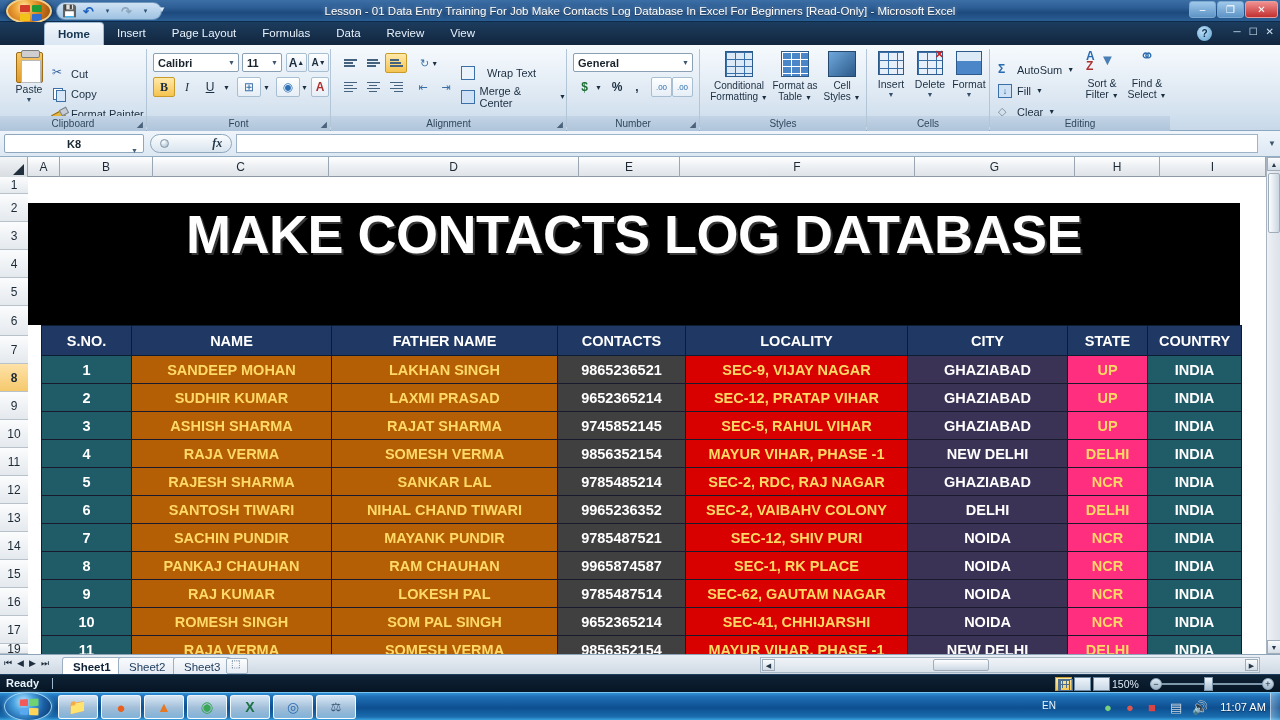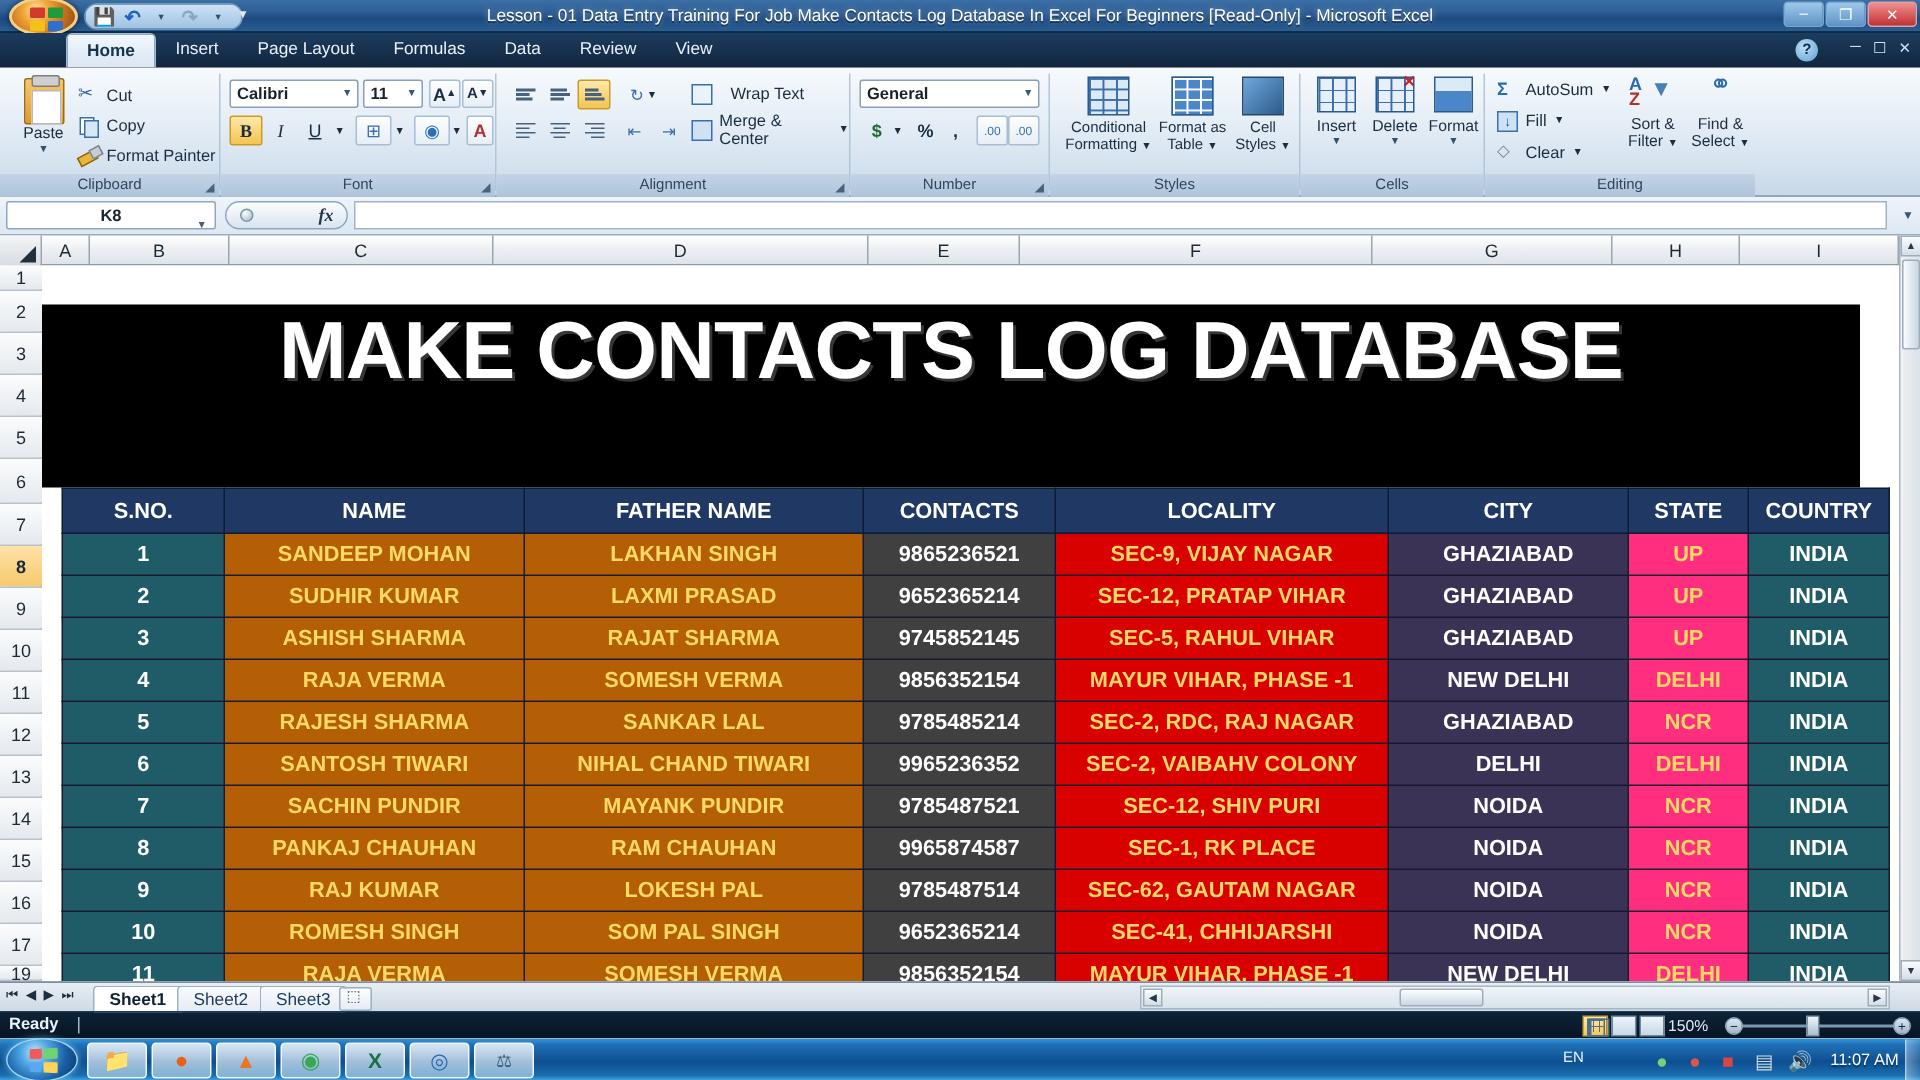--- a/index.html
+++ b/index.html
@@ -117,21 +117,21 @@
     content:''; position:absolute; left:4px; top:-3px; width:17px; height:6px;
     background:#cfcfcf; border:1px solid #7e7e7e; border-radius:2px;
   }
   .clipboard-glyph:after {
     content:''; position:absolute; left:4px; top:7px; width:18px; height:21px;
     background:#fff; border:1px solid #b9b9b9;
   }
   .arrow-dn { font-size:7px; color:#35506a; margin-top:1px; }
   .cb-item {
     position:absolute; left: 52px; height: 17px; display:flex; align-items:center; gap:5px;
-    font-size: 11px; color:#1b2e40; cursor:default;
+    font-size: 11px; color:#1b2e40; cursor:default;margin-top:10px;
   }
   .mini-ico { width:14px; height:14px; display:inline-block; position:relative; }
   .ico-cut:before{ content:'\2702'; position:absolute; left:0; top:-2px; font-size:12px; color:#2f5f9e;}
   .ico-copy:before{ content:''; position:absolute; left:1px; top:1px; width:8px; height:10px;
     background:#fff; border:1px solid #3b6fa8; }
   .ico-copy:after{ content:''; position:absolute; left:4px; top:3px; width:8px; height:10px;
     background:#d7e7f7; border:1px solid #3b6fa8;}
   .ico-brush:before{ content:''; position:absolute; left:0; top:5px; width:11px; height:5px;
     background:#e8b63a; border:1px solid #8a6512; transform:rotate(-28deg);}
   .ico-brush:after{ content:''; position:absolute; left:8px; top:1px; width:6px; height:5px;
@@ -233,21 +233,21 @@
   table.data td, table.data th {
     border:1px solid #1a1a2e;
     font-size:14.5px; font-weight:bold; text-align:center;
     height:28px; padding:0 3px; white-space:nowrap;
     font-family:"Liberation Sans", sans-serif;
   }
   table.data th {
     background:#1f3864; color:#ffffff; font-size:14.5px; height:30px;
     border-color:#0d1b33;
   }
-  .c-sno   { background:#1f5c68; color:#ffffff; width:108px; }
+  .c-sno   { background:#1f5c68; color:#ffffff; width:90px; }
   .c-name  { background:#b45f06; color:#ffd966; width:200px; }
   .c-fname { background:#b45f06; color:#ffd966; width:226px; }
   .c-cont  { background:#404040; color:#ffffff; width:128px; }
   .c-loc   { background:#d90000; color:#ffd966; width:222px; }
   .c-city  { background:#3b3355; color:#ffffff; width:160px; }
   .c-state { background:#ff2e7e; color:#ffd966; width:80px; }
   .c-coun  { background:#1f5c68; color:#ffffff; width:94px; }
 
   
   .vscroll { position:absolute; right:0; top:157px; width:14px; height:497px;

